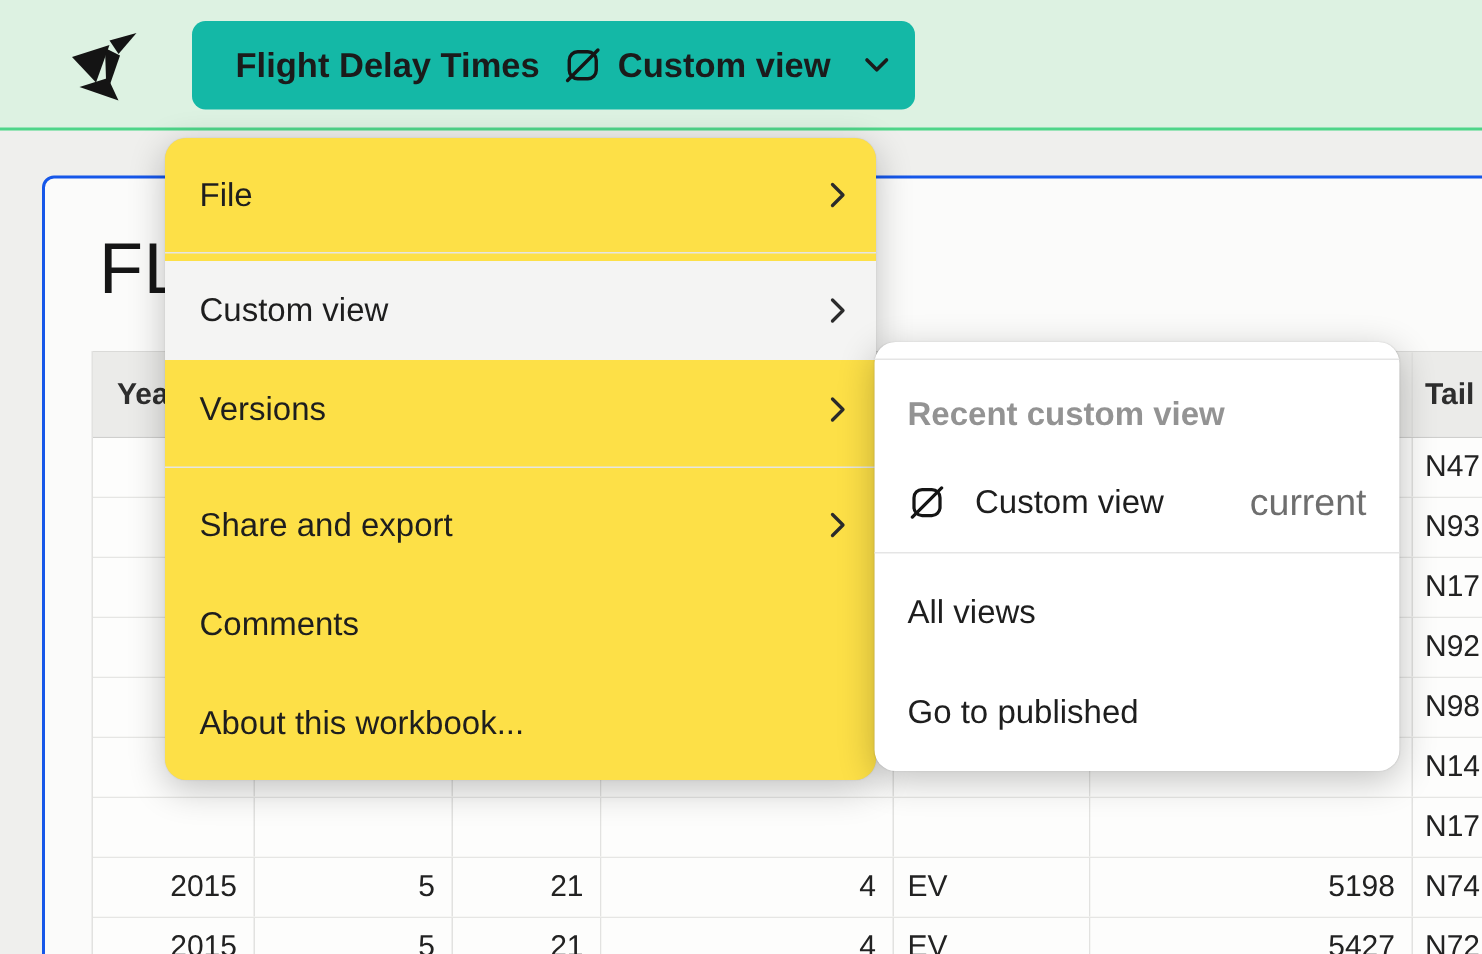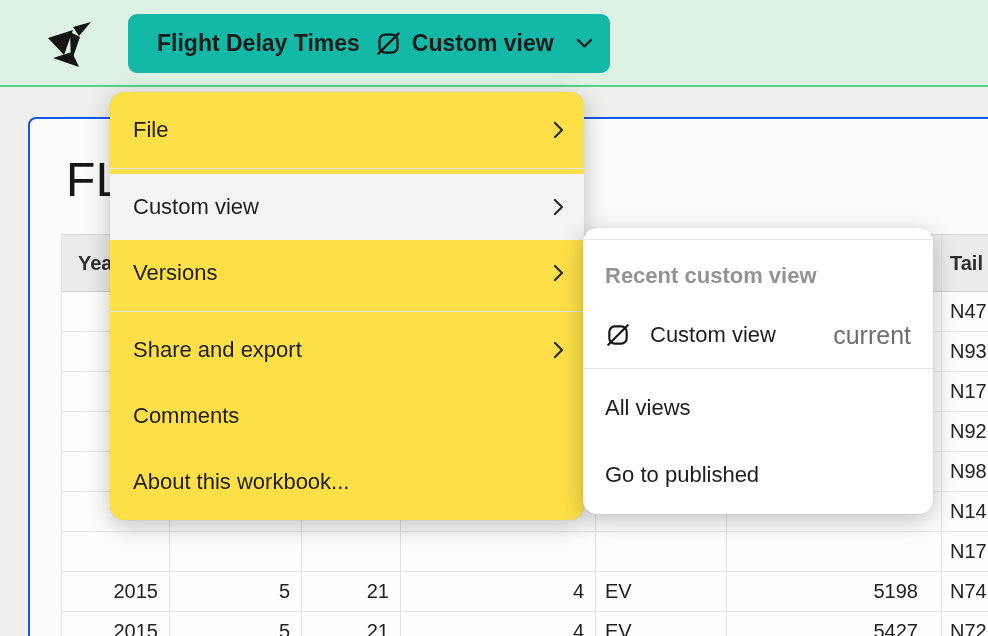--- a/index.html
+++ b/index.html
@@ -29,21 +29,21 @@
   .tr.body{height:40px;border-bottom:1px solid #e6e6e4;box-sizing:border-box;}
   .td,.th{box-sizing:border-box;border-right:1px solid #e2e2e0;
     display:flex;align-items:center;font-size:20px;color:#222;background:#fdfdfc;
     overflow:hidden;white-space:nowrap;}
   .th{background:#ebebe9;font-weight:700;color:#2e2e2e;}
   .c0{width:108px;justify-content:flex-end;padding-right:11px;}
   .c1{width:132px;justify-content:flex-end;padding-right:11px;}
   .c2{width:99px;justify-content:flex-end;padding-right:11px;}
   .c3{width:195px;justify-content:flex-end;padding-right:11px;}
   .c4{width:131px;justify-content:flex-start;padding-left:9px;}
-  .c5{width:215px;justify-content:flex-end;padding-right:23px;}
+  .c5{width:215px;justify-content:flex-end;padding-right:11px;}
   .c6{width:200px;justify-content:flex-start;padding-left:8px;}
   .th.c0{justify-content:flex-start;padding-left:16px;}
   
   .menu{position:absolute;left:110px;top:92px;width:474px;background:#fde047;
     border-radius:14px;box-shadow:0 6px 24px rgba(0,0,0,.24),0 0 1px rgba(0,0,0,.15);
     padding:5px 0;z-index:5;}
   .menu-item{height:66px;display:flex;align-items:center;
     padding:0 20px 0 23px;font-size:22px;color:#1e1e1e;cursor:pointer;}
   .menu-item.hl{background:#f4f4f3;}
   .chev-r{margin-left:auto;display:flex;}

